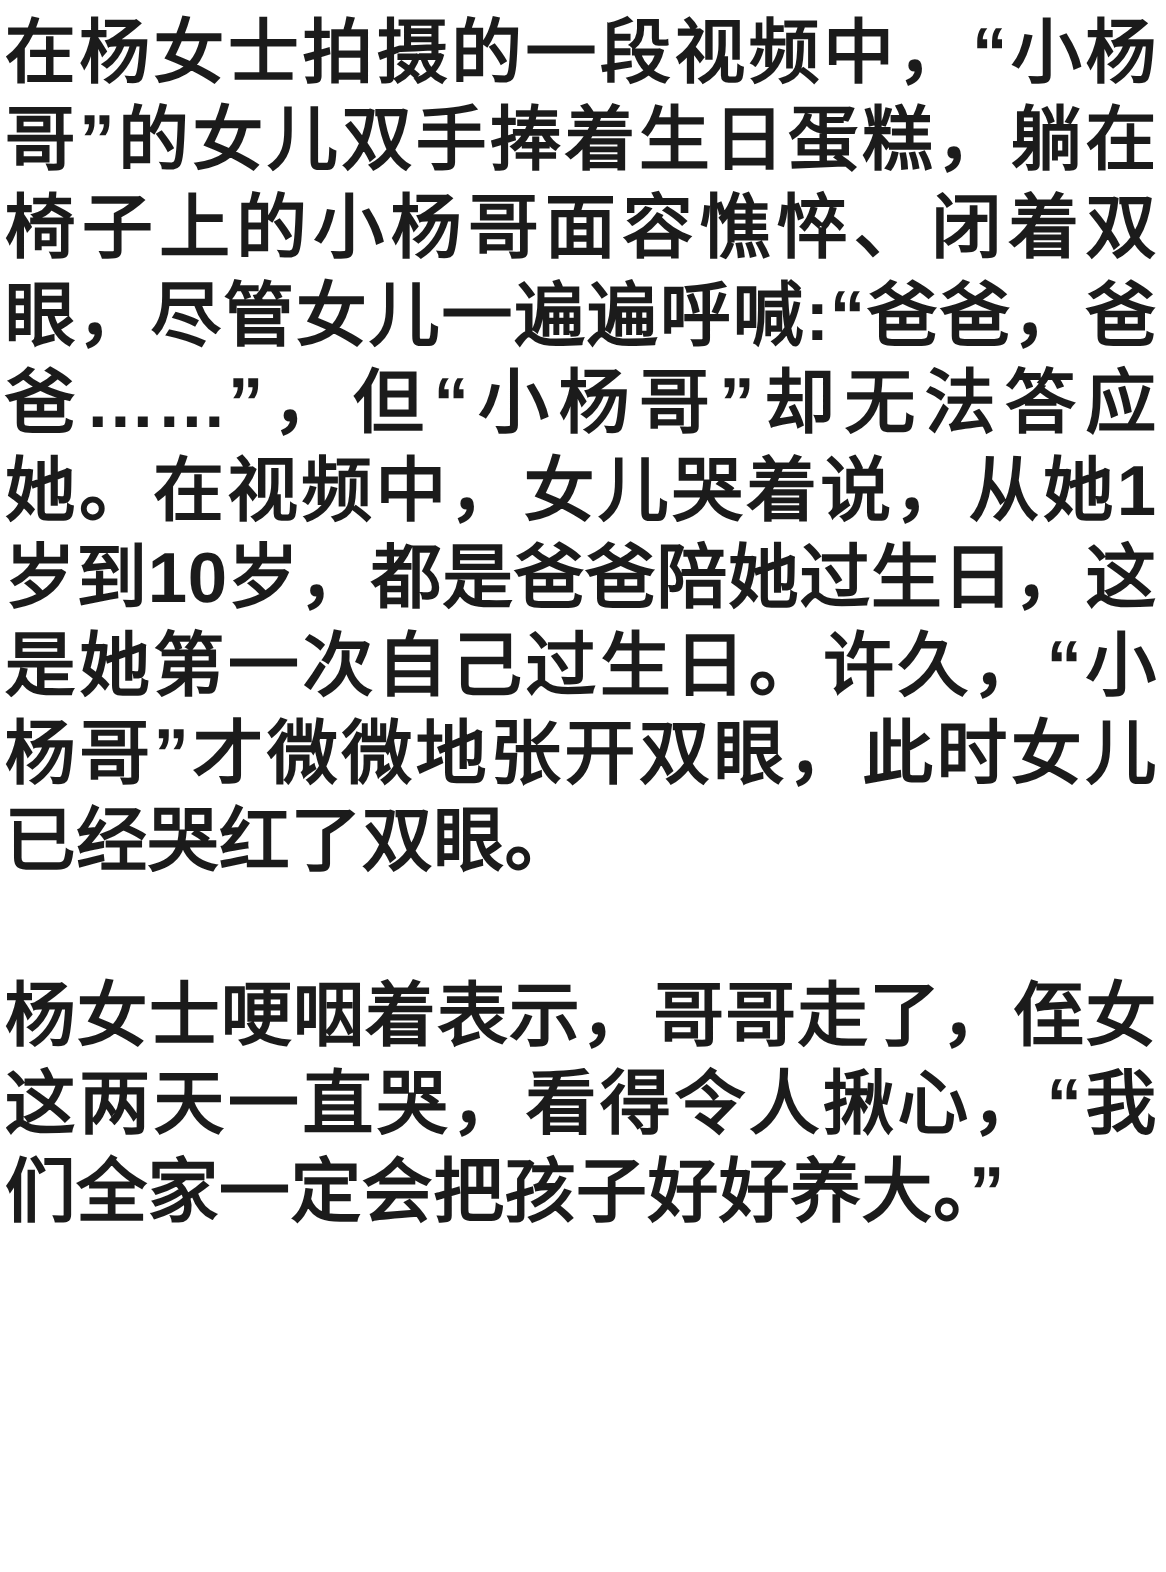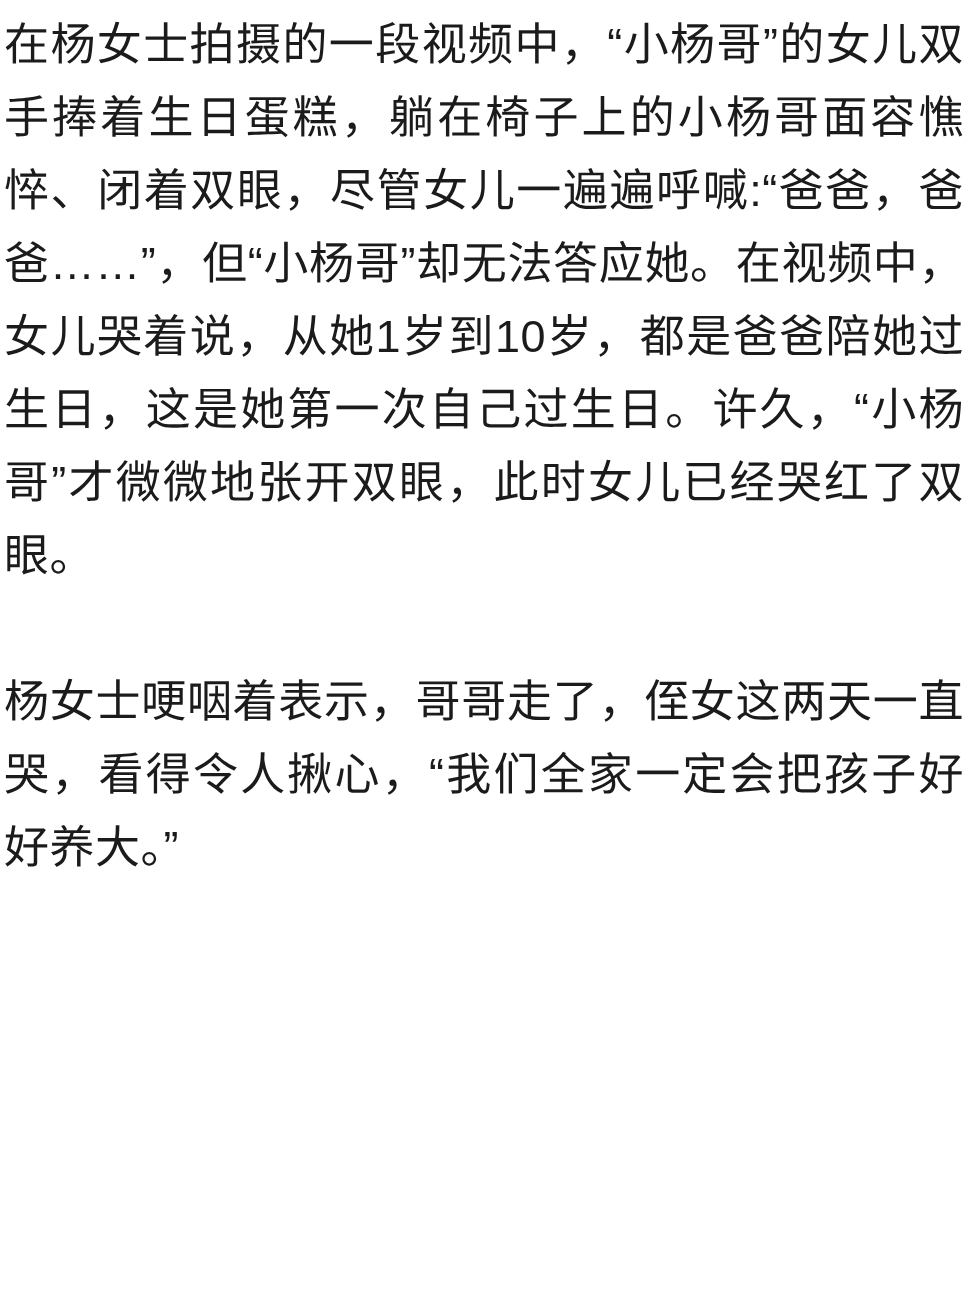--- a/index.html
+++ b/index.html
@@ -13,28 +13,28 @@
     min-height: 1310px;
     font-family: "Liberation Sans", "DejaVu Sans", sans-serif;
     color: #1a1a1a;
   }
   .article {
     box-sizing: border-box;
     width: 972px;
     padding: 8px 8px 0 4px;
   }
   .paragraph {
-    font-size: 45px;
+    font-size: 59px;
     line-height: 73px;
     letter-spacing: 0.5px;
     text-align: justify;
     text-justify: inter-ideograph;
     margin: 0;
     color: #1b1b1b;
-    font-weight: 400;
+    font-weight: 700;
   }
   .paragraph + .paragraph {
     margin-top: 73px;
   }
 </style>
 </head>
 <body>
 
 <div class="article">
   <p class="paragraph">在杨女士拍摄的一段视频中，“小杨哥”的女儿双手捧着生日蛋糕，躺在椅子上的小杨哥面容憔悴、闭着双眼，尽管女儿一遍遍呼喊:“爸爸，爸爸……”，但“小杨哥”却无法答应她。在视频中，女儿哭着说，从她1岁到10岁，都是爸爸陪她过生日，这是她第一次自己过生日。许久，“小杨哥”才微微地张开双眼，此时女儿已经哭红了双眼。</p>

